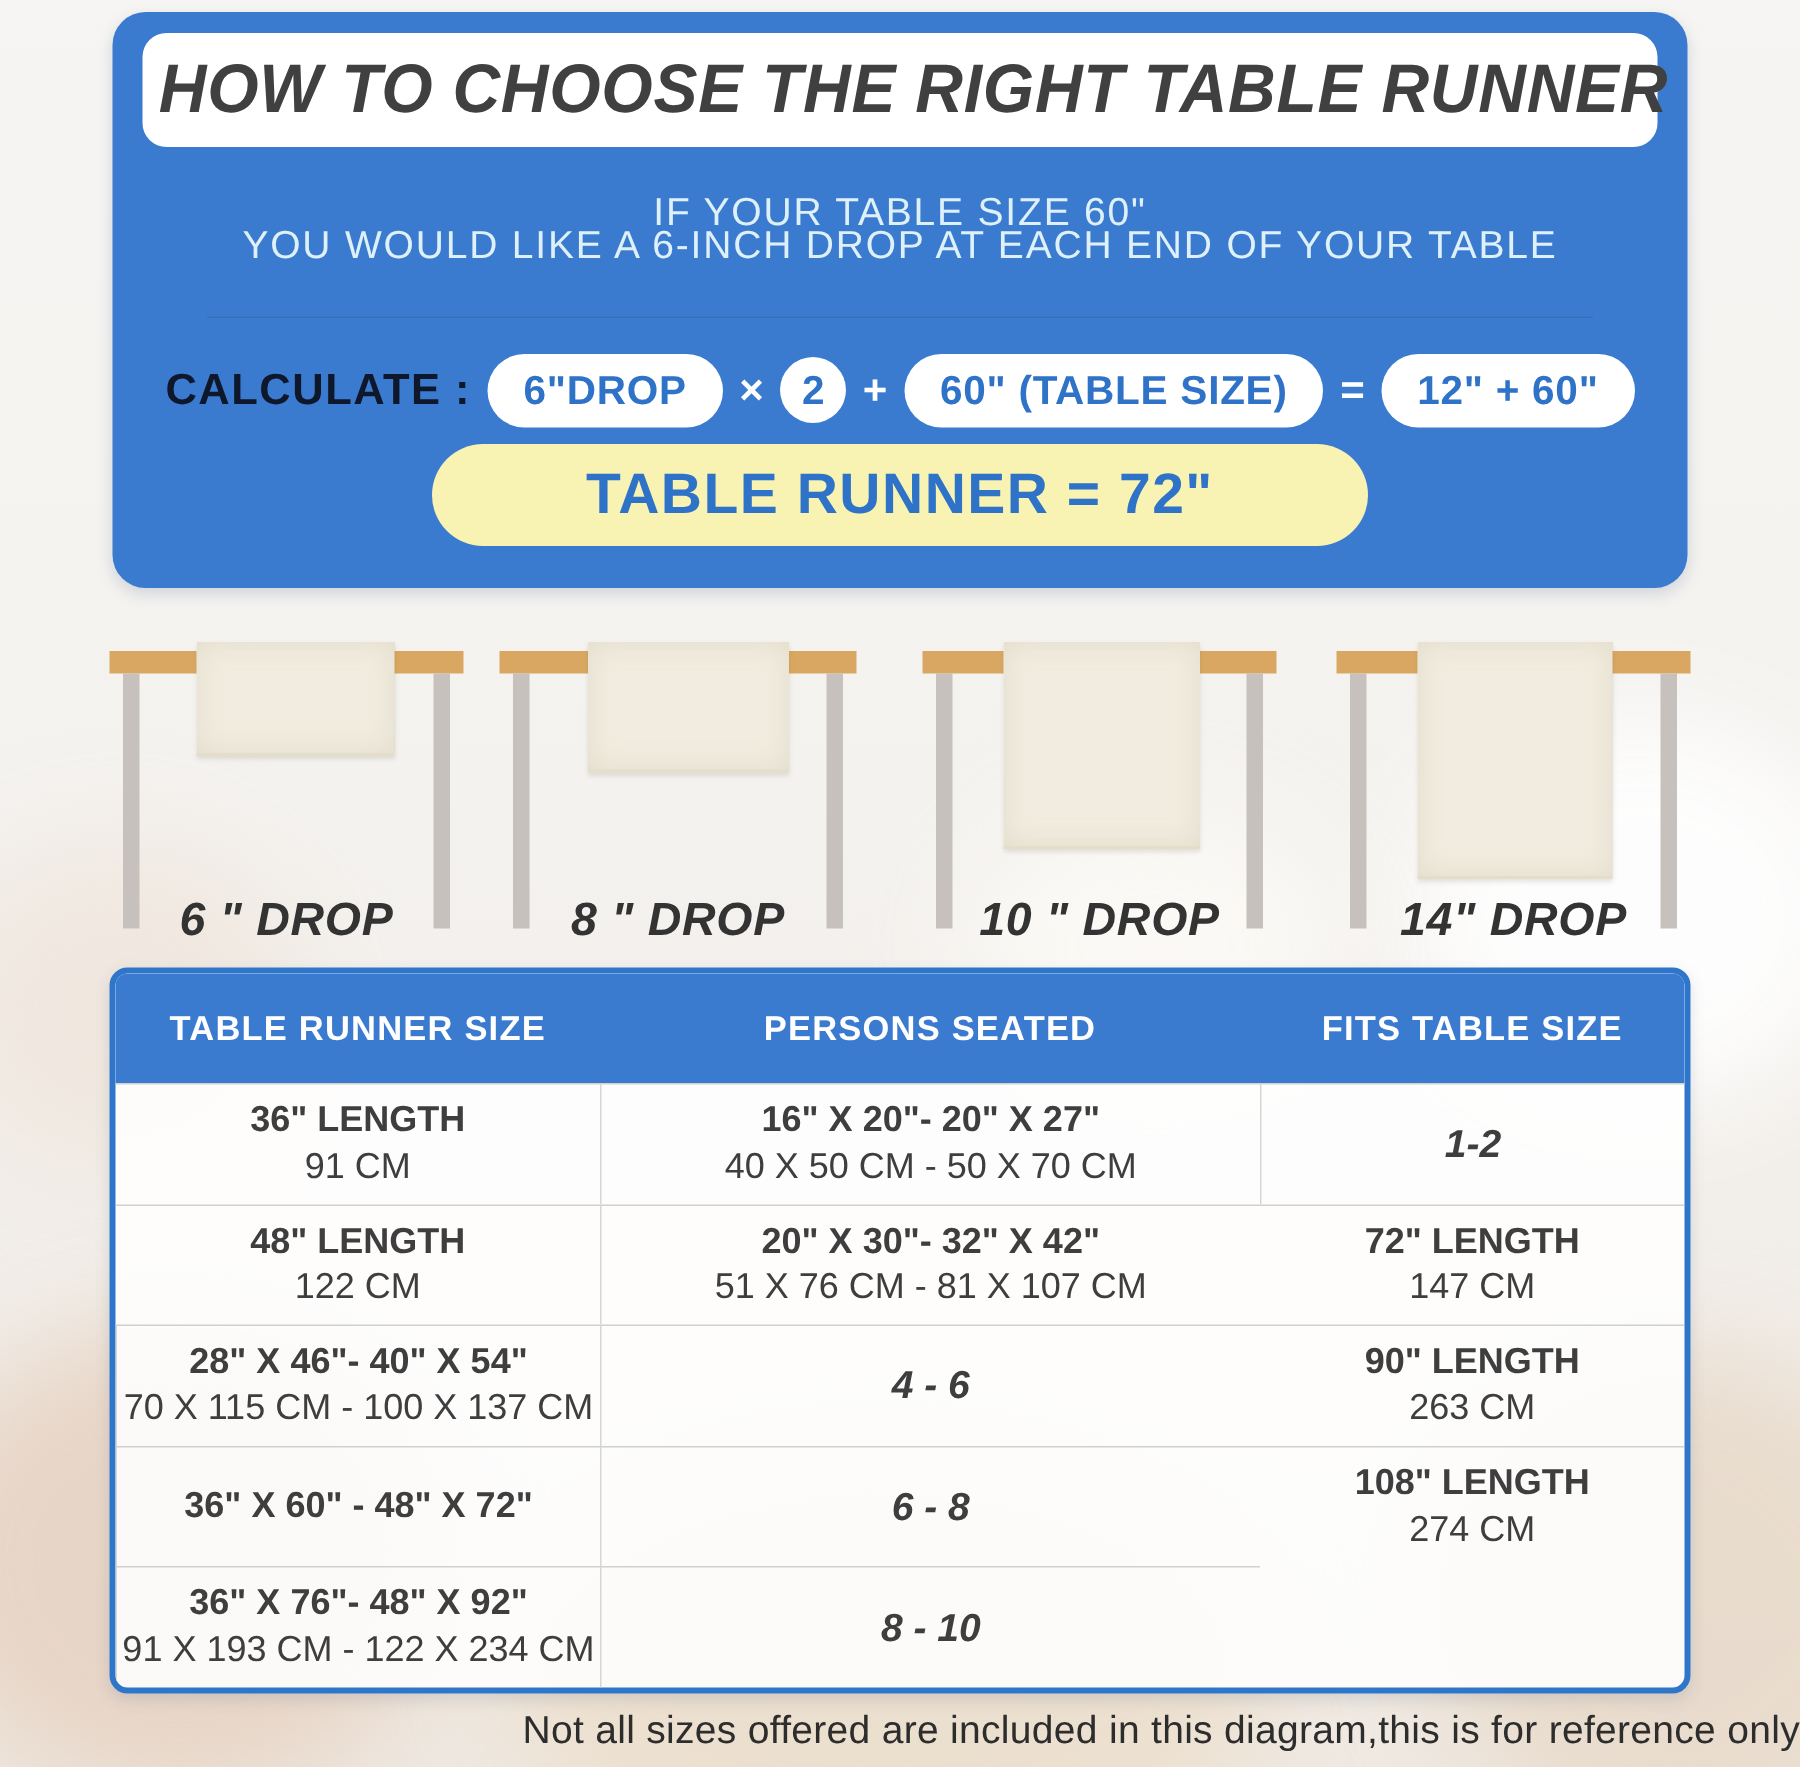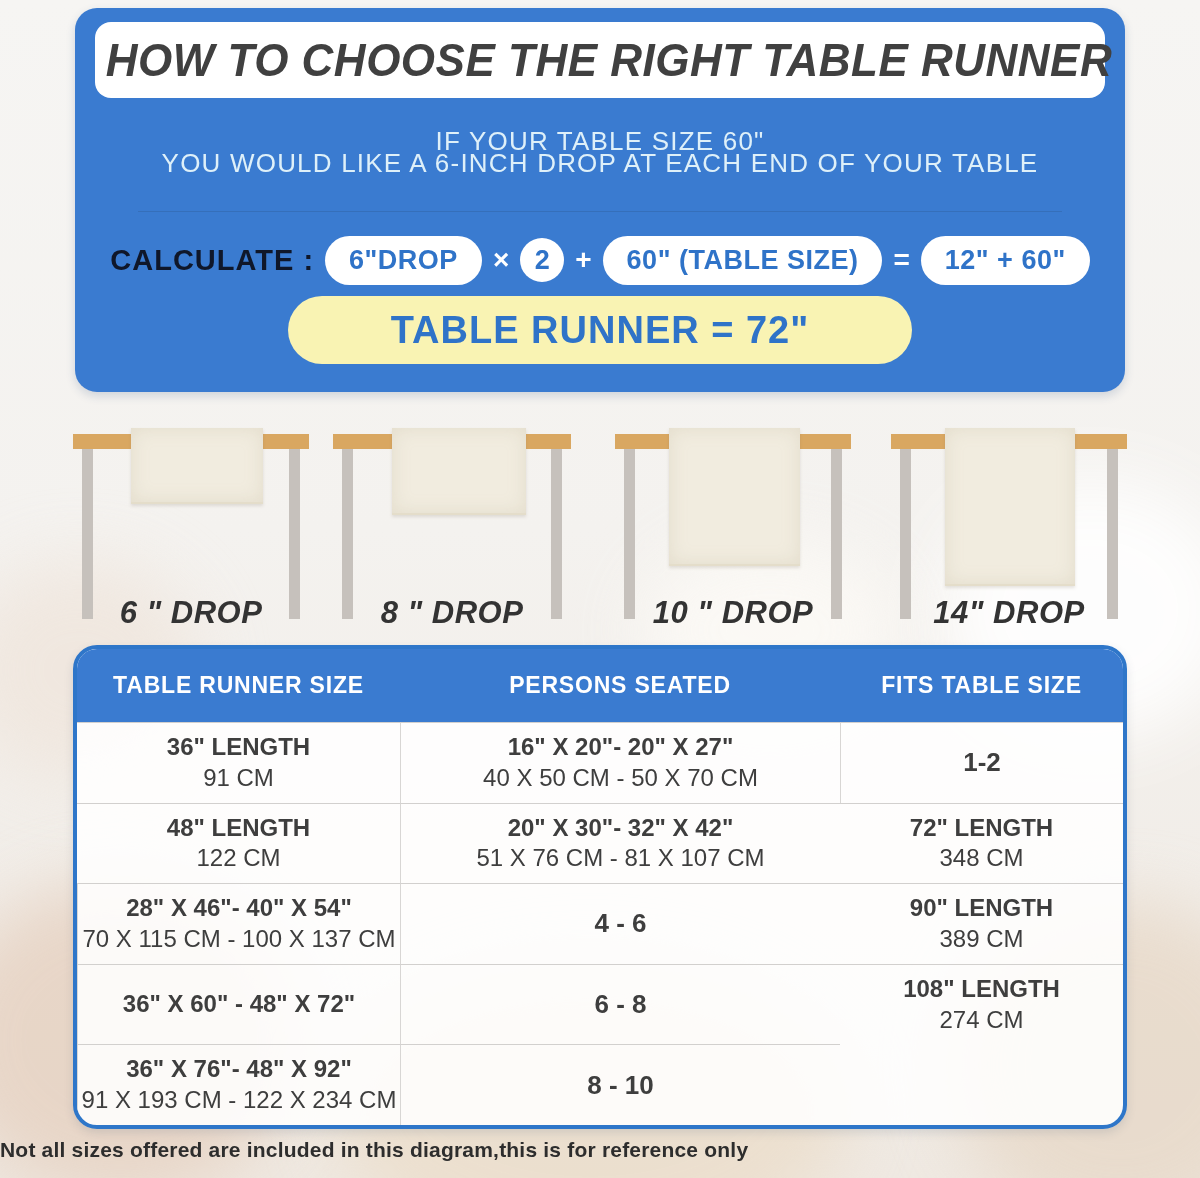--- a/index.html
+++ b/index.html
@@ -76,44 +76,44 @@
   .fig3 .runner{left:54px;width:131px;height:136px;}
   .fig4 .runner{left:54px;width:130px;height:156px;}
   .drop-label{
     position:absolute;left:0;right:0;top:170px;text-align:center;
     font-size:31px;font-weight:800;font-style:italic;color:#333333;letter-spacing:.5px;white-space:nowrap;
   }
 
   
   .size-panel{
     position:absolute;left:73px;top:645px;width:1054px;height:484px;box-sizing:border-box;
-    border:4px solid #2e76c9;border-radius:24px;overflow:hidden;
+    border:4px solid #2e76c9;border-radius:12px;overflow:hidden;
     background:rgba(255,255,255,.87);box-shadow:0 4px 10px rgba(60,80,110,.15);
   }
   .panel-header{
     display:grid;grid-template-columns:323px 440px 1fr;height:73px;background:#3a7bd0;
   }
   .panel-header .hcell{
     display:flex;align-items:center;justify-content:center;
     color:#ffffff;font-weight:700;font-size:23px;letter-spacing:.8px;
   }
   .panel-body{display:grid;grid-template-columns:323px 440px 1fr;grid-auto-rows:80.6px;}
   .cell{
     display:flex;flex-direction:column;align-items:center;justify-content:center;
     color:#3e3e3e;font-size:24px;font-weight:700;line-height:1.28;text-align:center;
     border-top:1px solid #d2d0ce;
   }
   .cell.c2,.cell.c3{border-left:1px solid #d8d6d4;}
   .cell .sub{font-weight:400;}
-  .cell.persons{font-size:26px;}
+  .cell.persons{font-size:26px;font-style:italic;}
 
   
   .footer-note{
-    position:absolute;left:0;right:0;top:1138px;text-align:left;
-    font-size:21px;font-weight:700;color:#2d2d2d;letter-spacing:.2px;
+    position:absolute;left:0;right:0;top:1138px;text-align:right;
+    font-size:26px;font-weight:400;color:#2d2d2d;letter-spacing:.2px;
   }
 </style>
 </head>
 <body>
 
 <div class="canvas">
 
   <div class="blob b1"></div>
   <div class="blob b2"></div>
   <div class="blob b3"></div>
@@ -196,31 +196,31 @@
         <span>48" LENGTH</span>
         <span class="sub">122 CM</span>
       </div>
       <div class="cell c2">
         <span>20" X 30"- 32" X 42"</span>
         <span class="sub">51 X 76 CM - 81 X 107 CM</span>
       </div>
 
       <div class="cell c1">
         <span>72" LENGTH</span>
-        <span class="sub">348 CM</span>
+        <span class="sub">147 CM</span>
       </div>
       <div class="cell c2">
         <span>28" X 46"- 40" X 54"</span>
         <span class="sub">70 X 115 CM - 100 X 137 CM</span>
       </div>
       <div class="cell c3 persons">4 - 6</div>
 
       <div class="cell c1">
         <span>90" LENGTH</span>
-        <span class="sub">389 CM</span>
+        <span class="sub">263 CM</span>
       </div>
       <div class="cell c2">
         <span>36" X 60" - 48" X 72"</span>
       </div>
       <div class="cell c3 persons">6 - 8</div>
 
       <div class="cell c1">
         <span>108" LENGTH</span>
         <span class="sub">274 CM</span>
       </div>

